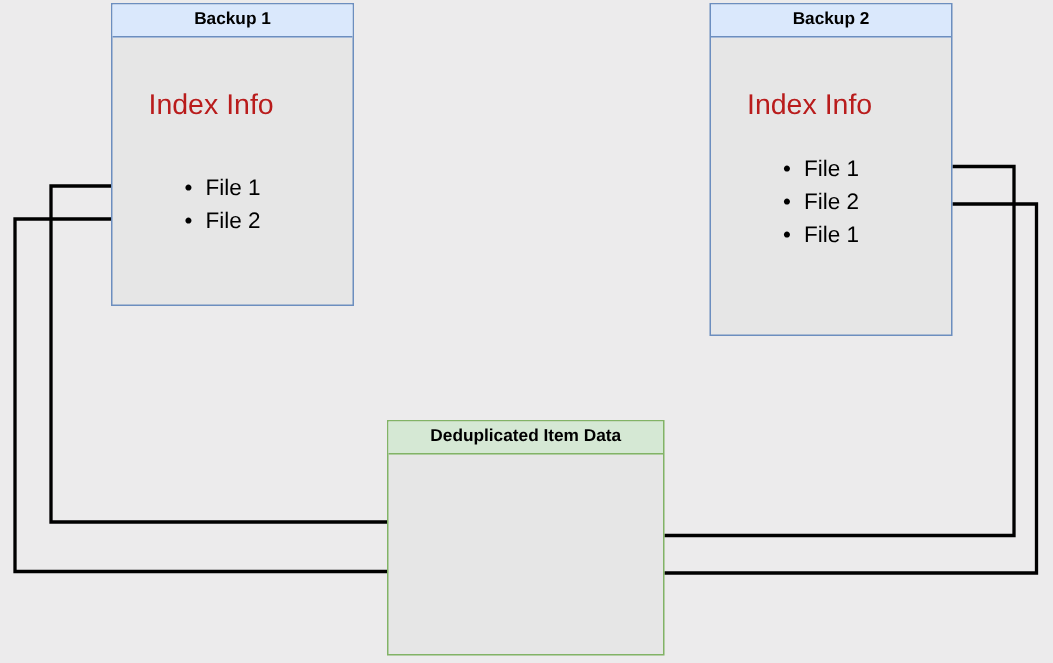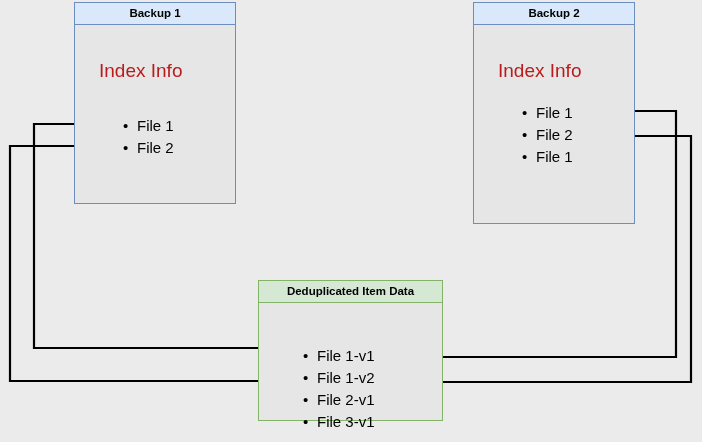--- a/index.html
+++ b/index.html
@@ -85,21 +85,21 @@
     position: absolute;
     left: 2px;
     top: 0;
     font-size: 15px;
     line-height: 22px;
   }
 
   
   #backup1 { left: 74px;  top: 2px;  width: 162px; height: 202px; }
   #backup2 { left: 473px; top: 2px;  width: 162px; height: 222px; }
-  #dedup   { left: 258px; top: 280px; width: 185px; height: 141px; }
+  #dedup   { left: 258px; top: 280px; width: 185px; height: 157px; }
 
   #backup1 .index-label { left: 24px; top: 35px; }
   #backup2 .index-label { left: 24px; top: 35px; }
 
   #backup1 ul.file-list { left: 46px; top: 90px; }
   #backup2 ul.file-list { left: 46px; top: 77px; }
   #dedup  ul.file-list  { left: 42px; top: 42px; }
 </style>
 </head>
 <body>
@@ -142,23 +142,15 @@
       <ul class="file-list">
         <li>File 1</li>
         <li>File 2</li>
         <li>File 1</li>
       </ul>
     </div>
   </div>
 
   <div class="box green" id="dedup">
     <div class="box-title">Deduplicated Item Data</div>
-    <div class="box-body">
-      <ul class="file-list">
-        <li>File 1-v1</li>
-        <li>File 1-v2</li>
-        <li>File 2-v1</li>
-        <li>File 3-v1</li>
-      </ul>
-    </div>
   </div>
 
 </div>
 
 </body></html>

